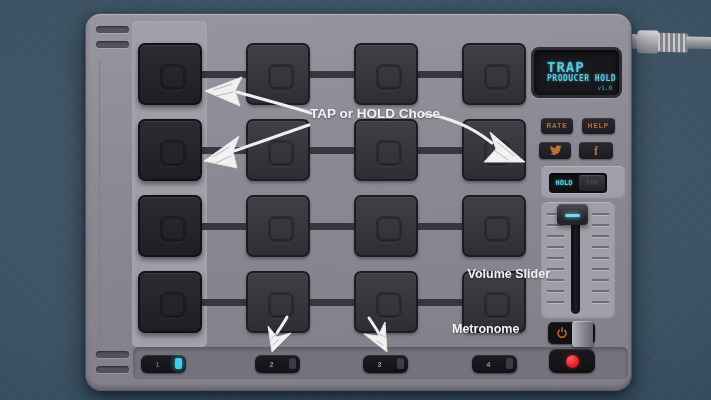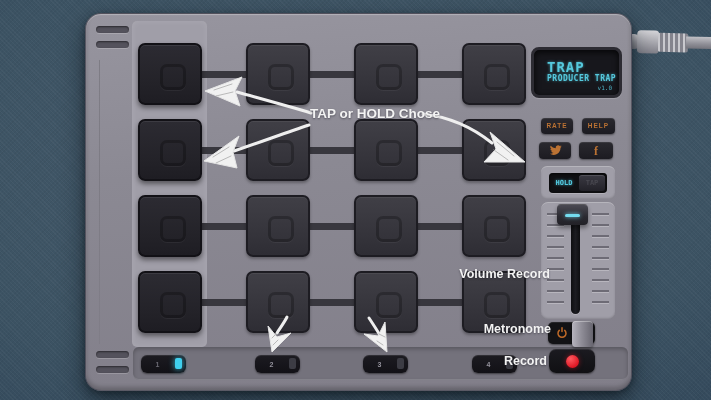--- a/index.html
+++ b/index.html
@@ -72,21 +72,21 @@
   .screen .ver{position:absolute;right:7px;bottom:4px;font-size:6px;opacity:0.85;}
   .sm-btn{position:absolute;height:16px;border-radius:4px;cursor:pointer;text-align:center;
     background:linear-gradient(180deg,#2a292f,#1c1b21);
     box-shadow:0 1px 2px rgba(0,0,0,0.45), inset 0 1px 0 rgba(255,255,255,0.08);
     color:#bb7233;font-size:6.5px;font-weight:bold;letter-spacing:1px;line-height:16px;}
   .soc-btn{position:absolute;height:17px;border-radius:4px;cursor:pointer;
     background:linear-gradient(180deg,#2a292f,#1c1b21);
     box-shadow:0 1px 2px rgba(0,0,0,0.45), inset 0 1px 0 rgba(255,255,255,0.08);
     display:flex;align-items:center;justify-content:center;color:#bb7233;}
   .fb-f{font-family:"Liberation Serif",serif;font-weight:bold;font-size:12px;line-height:1;}
-  .hold-panel{position:absolute;left:455px;top:152px;width:74px;height:33px;border-radius:6px;
+  .hold-panel{position:absolute;left:455px;top:152px;width:84px;height:33px;border-radius:6px;
     background:#a09ea8;box-shadow:inset 0 1px 0 rgba(255,255,255,0.25), inset 0 -1px 2px rgba(0,0,0,0.15);}
   .hold-toggle{position:absolute;left:8px;top:7px;width:58px;height:20px;border-radius:4px;cursor:pointer;
     background:#101013;box-shadow:inset 0 1px 3px rgba(0,0,0,0.8), 0 1px 0 rgba(255,255,255,0.2);}
   .hold-on{position:absolute;left:0;width:30px;top:0;bottom:0;display:flex;align-items:center;justify-content:center;
     font-family:"DejaVu Sans Mono", monospace;font-size:7px;font-weight:bold;color:#52c8de;
     text-shadow:0 0 3px rgba(82,200,222,0.8);}
   .hold-knob{position:absolute;right:2px;top:2px;width:26px;height:16px;border-radius:3px;
     background:linear-gradient(180deg,#3a3942,#232229);box-shadow:inset 0 1px 0 rgba(255,255,255,0.12);
     display:flex;align-items:center;justify-content:center;
     font-family:"DejaVu Sans Mono", monospace;font-size:7px;font-weight:bold;color:rgba(210,210,220,0.14);}
@@ -210,21 +210,21 @@
       <span class="kit-num">3</span>
       <span class="kit-led"></span>
     </div>
     <div class="kit-btn" style="left:386px;">
       <span class="kit-num">4</span>
       <span class="kit-led"></span>
     </div>
 
     <div class="screen">
       <span class="l1">TRAP</span>
-      <span class="l2">PRODUCER TRAP</span>
+      <span class="l2">PRODUCER HOLD</span>
       <span class="ver">v1.0</span>
     </div>
 
     <div class="sm-btn" style="left:455px;top:104px;width:32px;">RATE</div>
     <div class="sm-btn" style="left:496px;top:104px;width:33px;">HELP</div>
 
     <div class="soc-btn" style="left:453px;top:128px;width:32px;">
       <svg width="13" height="11" viewBox="0 0 24 20">
         <path fill="#bb7233" d="M23.4 2.4c-.8.36-1.66.6-2.57.71A4.4 4.4 0 0 0 22.8.66a9 9 0 0 1-2.85 1.09A4.48 4.48 0 0 0 12.3 4.85c0 .35.04.69.11 1.02A12.7 12.7 0 0 1 3.07 1.2a4.46 4.46 0 0 0 1.39 5.98 4.4 4.4 0 0 1-2.03-.56v.06a4.49 4.49 0 0 0 3.6 4.4c-.67.18-1.37.2-2.03.08a4.49 4.49 0 0 0 4.19 3.11A9 9 0 0 1 1.54 16.1 12.7 12.7 0 0 0 8.43 18.1c8.26 0 12.78-6.84 12.78-12.77l-.01-.58a9 9 0 0 0 2.2-2.33z"></path>
       </svg>
@@ -280,16 +280,15 @@
     <g stroke="#b9b9b9" stroke-width="1" fill="none" stroke-linecap="round">
       <path d="M214,90 L232,84 M216,96 L233,92"></path>
       <path d="M213,157 L229,147 M216,163 L231,156"></path>
       <path d="M514,156 L497,142 M508,160 L494,150"></path>
       <path d="M273,345 L278,340 M272,338 L276,334"></path>
       <path d="M383,345 L377,341 M385,337 L379,334"></path>
     </g>
   </svg>
 
   <div class="anno big" style="left:310px;top:106px;">TAP or HOLD Chose</div>
-  <div class="anno small" style="left:455px;top:267px;width:95px;text-align:right;">Volume Record</div>
-  <div class="anno small" style="left:452px;top:322px;width:99px;text-align:right;">Metronome</div>
-  <div class="anno small" style="left:460px;top:354px;width:87px;text-align:right;">Record</div>
+  <div class="anno small" style="left:455px;top:267px;width:95px;text-align:right;">Volume Slider</div>
+  <div class="anno small" style="left:452px;top:322px;width:99px;text-align:left;">Metronome</div>
 </div>
 
 </body></html>

